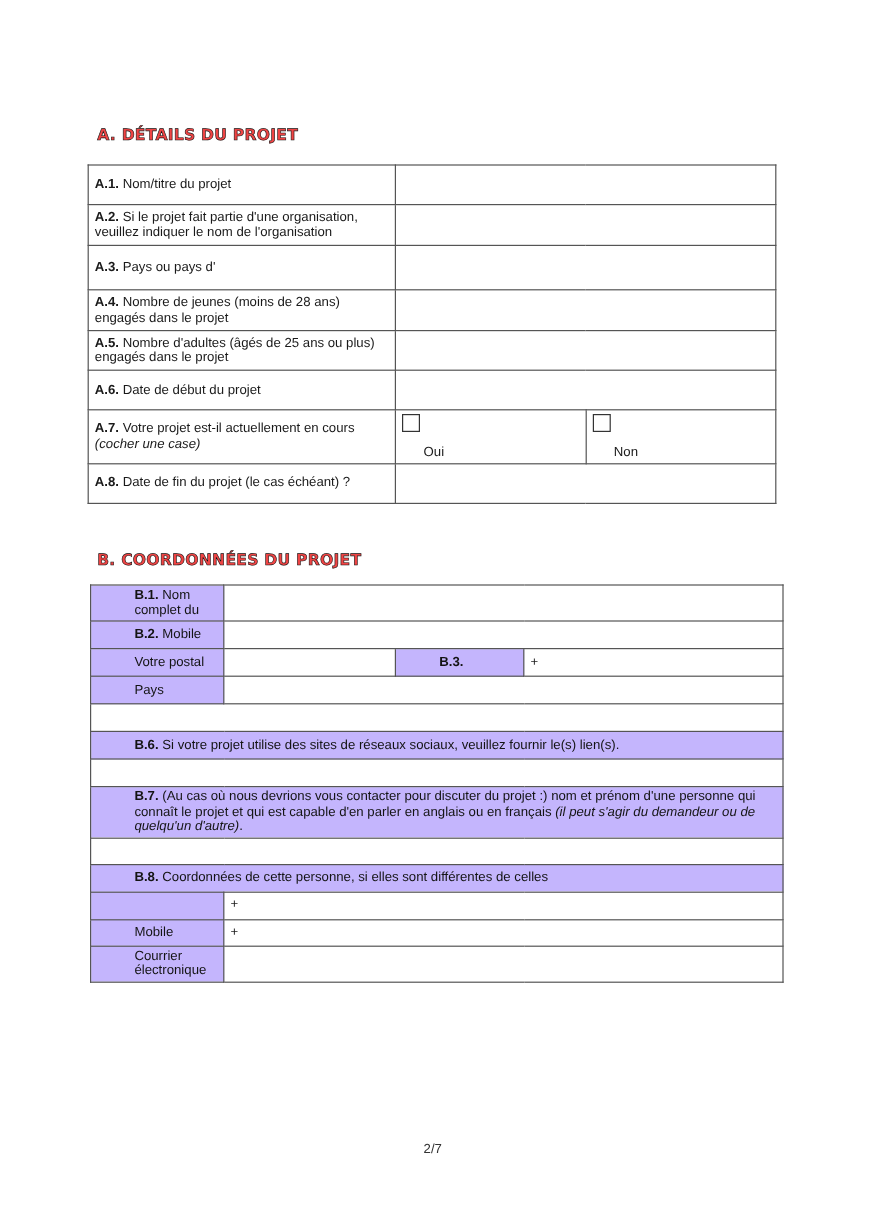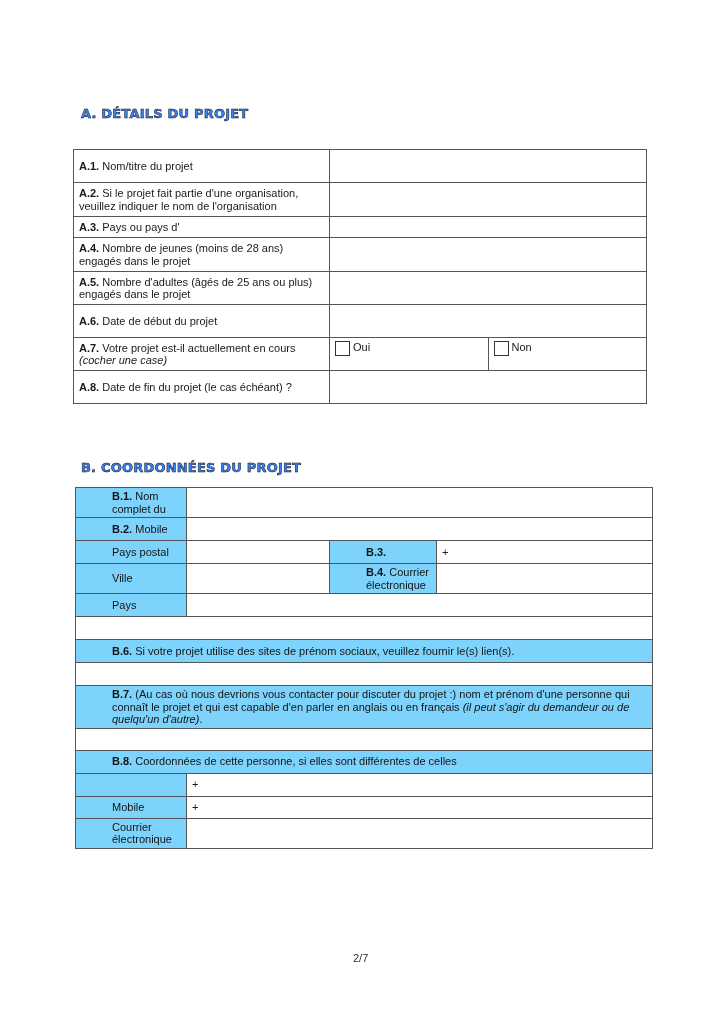--- a/index.html
+++ b/index.html
@@ -2,40 +2,40 @@
 <html><head>
 <meta charset="utf-8">
 <style>
   html, body { margin: 0; padding: 0; }
   body {
     width: 727px; height: 1024px; background: #ffffff; position: relative;
     font-family: "Liberation Sans", sans-serif; color: #1a1a1a; overflow: hidden;
   }
   .section-title {
     position: absolute; left: 81px; font-family: "DejaVu Sans", sans-serif;
-    font-weight: 900; font-size: 13px; letter-spacing: 0.2px; color: #3b82f6;
+    font-weight: 900; font-size: 13px; letter-spacing: 0.2px; color: #ef4444;
     -webkit-text-stroke: 0.5px #111;
   }
   #title-a { top: 106px; }
   #title-b { top: 460px; }
 
   table { border-collapse: collapse; position: absolute; table-layout: fixed; }
   td { padding: 2px 5px; font-size: 11px; line-height: 12.5px; vertical-align: middle; }
 
-  #table-a { left: 73px; top: 149px; width: 574px; }
+  #table-a { left: 73px; top: 137px; width: 574px; }
   #table-a td { border: 1px solid #555; }
   #table-a .lab { width: 245px; }
   #table-a b { font-weight: bold; }
 
   .cb { display: inline-block; width: 13px; height: 13px; border: 1px solid #333; vertical-align: top; margin-right: 3px; }
-  .cb-label { display: inline-block; margin-top: 0; }
+  .cb-label { display: inline-block; margin-top: 26px; }
 
   #table-b { left: 75px; top: 487px; width: 578px; }
   #table-b td { border: 1px solid #555; }
-  .g { background: #7dd3fc; color: #141414; padding-left: 36px; }
+  .g { background: #c4b5fd; color: #141414; padding-left: 36px; }
   .w { background: #ffffff; }
   #table-b b { font-weight: bold; }
   .plus { font-size: 11px; }
 
   #page-number { position: absolute; top: 952px; left: 353px; font-size: 11px; color: #333; }
 </style>
 </head>
 <body>
 
 <div id="title-a" class="section-title">A. DÉTAILS DU PROJET</div>
@@ -43,21 +43,21 @@
 <table id="table-a">
   <tbody>
       <tr style="height:33px">
     <td class="lab"><b>A.1.</b> <span>Nom/titre du projet</span></td>
     <td colspan="2"></td>
   </tr>
   <tr style="height:34px">
     <td class="lab"><b>A.2.</b> <span>Si le projet fait partie d'une organisation, veuillez indiquer le nom de l'organisation</span></td>
     <td colspan="2"></td>
   </tr>
-  <tr style="height:21px">
+  <tr style="height:37px">
     <td class="lab"><b>A.3.</b> <span>Pays ou pays d'</span></td>
     <td colspan="2"></td>
   </tr>
   <tr style="height:34px">
     <td class="lab"><b>A.4.</b> <span>Nombre de jeunes (moins de 28 ans) engagés dans le projet</span></td>
     <td colspan="2"></td>
   </tr>
   <tr style="height:33px">
     <td class="lab"><b>A.5.</b> <span>Nombre d'adultes (âgés de 25 ans ou plus) engagés dans le projet</span></td>
     <td colspan="2"></td>
@@ -90,40 +90,34 @@
   <tbody>
       <tr style="height:30px">
     <td class="g"><b>B.1.</b> <span>Nom complet du</span></td>
     <td class="w" colspan="3"></td>
   </tr>
   <tr style="height:23px">
     <td class="g"><b>B.2.</b> <span>Mobile</span></td>
     <td class="w" colspan="3"></td>
   </tr>
   <tr style="height:23px">
-    <td class="g">Pays postal</td>
+    <td class="g">Votre postal</td>
     <td class="w"></td>
     <td class="g"><b>B.3.</b></td>
     <td class="w plus">+</td>
-  </tr>
-  <tr style="height:28px">
-    <td class="g">Ville</td>
-    <td class="w"></td>
-    <td class="g"><b>B.4.</b> <span>Courrier électronique</span></td>
-    <td class="w"></td>
   </tr>
   <tr style="height:23px">
     <td class="g">Pays</td>
     <td class="w" colspan="3"></td>
   </tr>
   <tr style="height:23px">
     <td class="w" colspan="4"></td>
   </tr>
   <tr style="height:23px">
-    <td class="g" colspan="4"><b>B.6.</b> <span>Si votre projet utilise des sites de prénom sociaux, veuillez fournir le(s) lien(s).</span></td>
+    <td class="g" colspan="4"><b>B.6.</b> <span>Si votre projet utilise des sites de réseaux sociaux, veuillez fournir le(s) lien(s).</span></td>
   </tr>
   <tr style="height:23px">
     <td class="w" colspan="4"></td>
   </tr>
   <tr style="height:36px">
     <td class="g" colspan="4"><b>B.7.</b> <span>(Au cas où nous devrions vous contacter pour discuter du projet :) nom et prénom d'une personne qui connaît le projet et qui est capable d'en parler en anglais ou en français</span> <i>(il peut s'agir du demandeur ou de quelqu'un d'autre)</i><span>.</span></td>
   </tr>
   <tr style="height:22px">
     <td class="w" colspan="4"></td>
   </tr>

